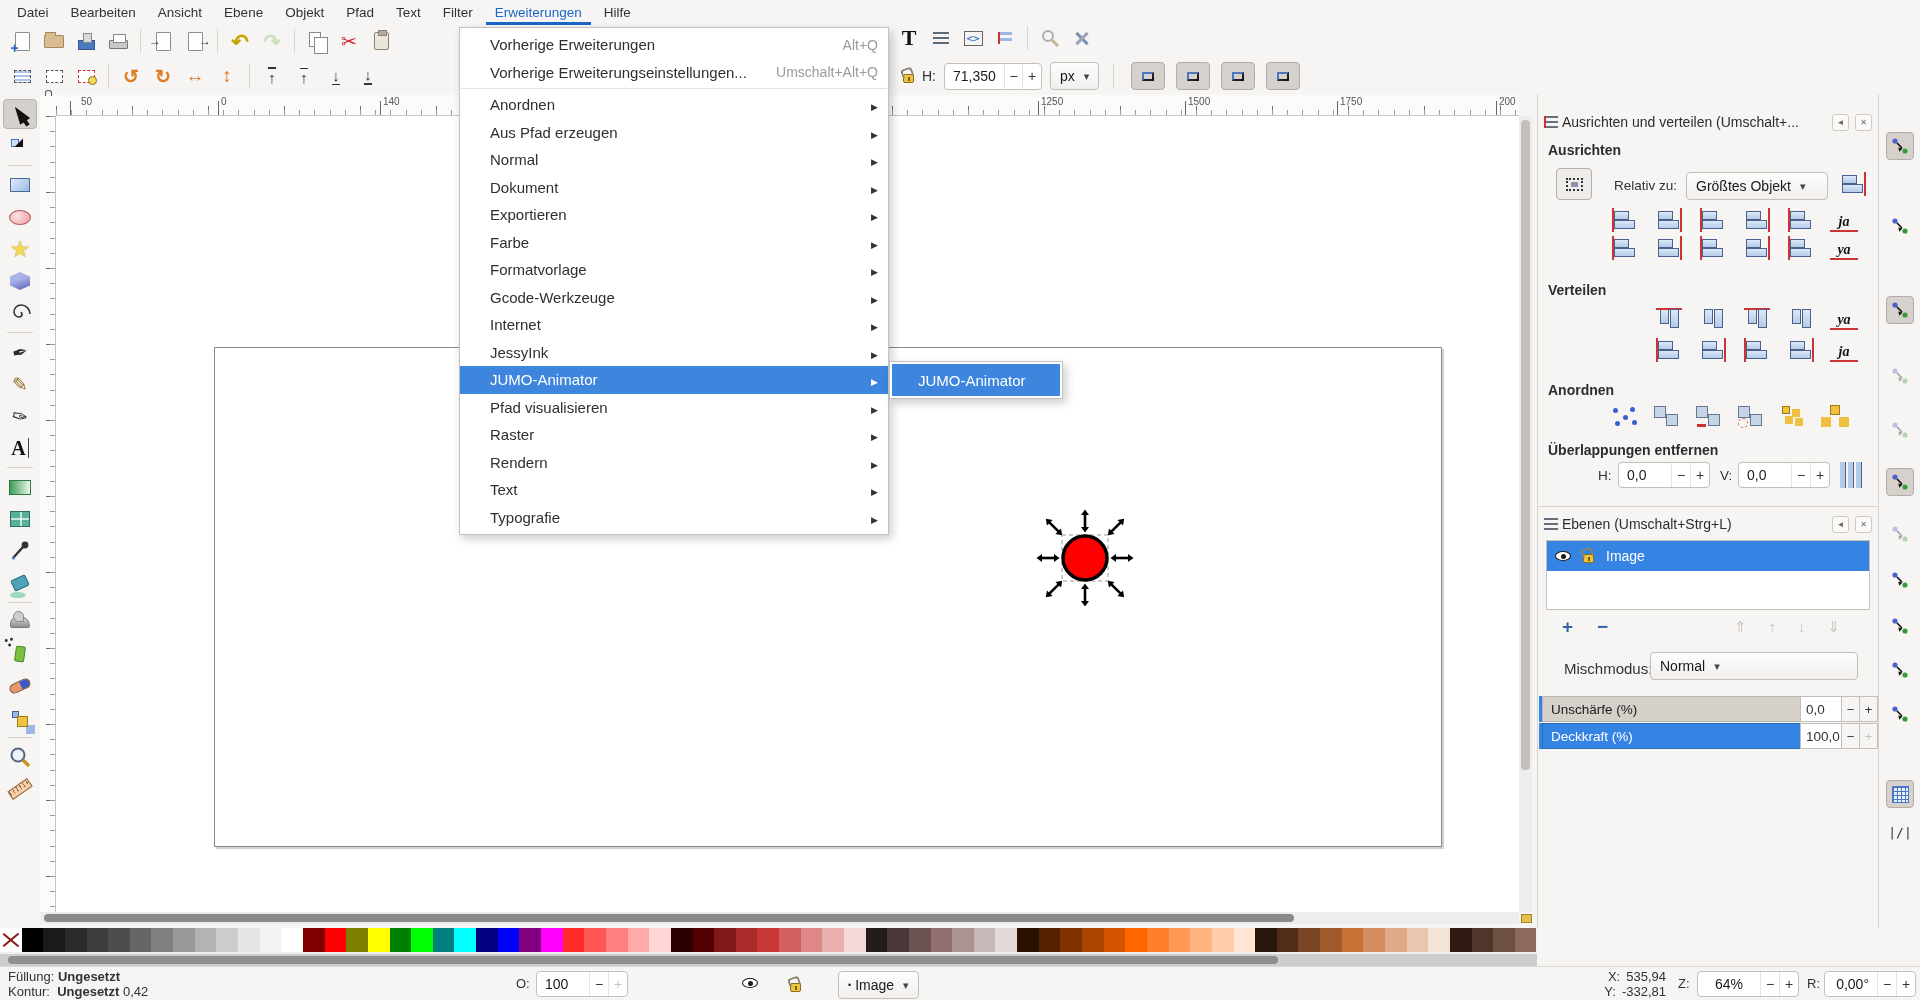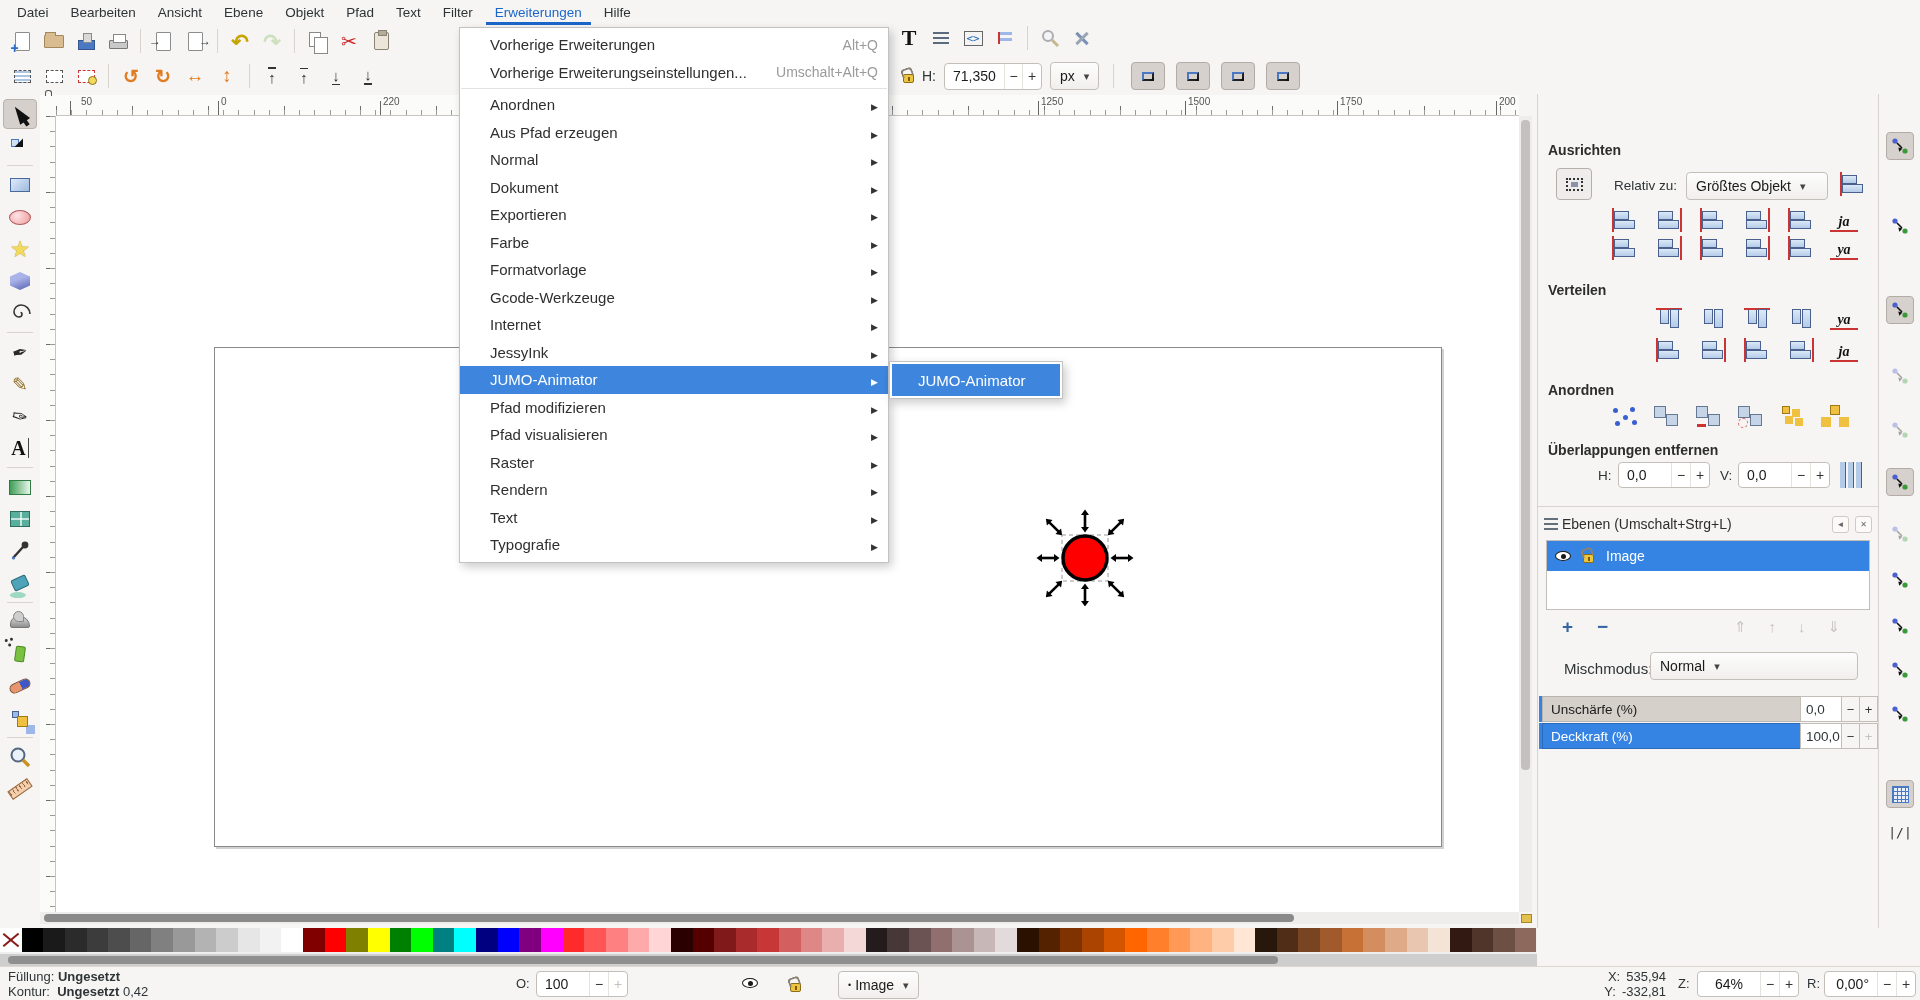--- a/index.html
+++ b/index.html
@@ -425,21 +425,21 @@
     </div>
 </div>
 
 <div id="rcorner"><span class="locksm"></span></div>
 <div id="ruler-top">
     <div class="rtick" style="left: 14px;"></div>
     <div class="rlabel" style="left: 25px;">50</div>
     <div class="rtick" style="left: 162px;"></div>
     <div class="rlabel" style="left: 165px;">0</div>
     <div class="rtick" style="left: 324px;"></div>
-    <div class="rlabel" style="left: 327px;">220</div>
+    <div class="rlabel" style="left: 327px;">140</div>
     <div class="rtick" style="left: 982px;"></div>
     <div class="rlabel" style="left: 985px;">1250</div>
     <div class="rtick" style="left: 1129px;"></div>
     <div class="rlabel" style="left: 1132px;">1500</div>
     <div class="rtick" style="left: 1281px;"></div>
     <div class="rlabel" style="left: 1284px;">1750</div>
     <div class="rtick" style="left: 1440px;"></div>
     <div class="rlabel" style="left: 1443px;">200</div>
   </div>
 <div id="ruler-left"></div>
@@ -469,20 +469,26 @@
 <div id="scrollh">
     <div class="thumb"></div>
   </div>
 <div id="scrollv">
     <div class="thumb"></div>
   </div>
 <div id="cmsbtn"></div>
 
 <div id="dock">
 
+  <div class="ph" style="top:16px">
+    <span class="phicon"></span>
+    <span class="ttl">Ausrichten und verteilen (Umschalt+...</span>
+    <span class="pbtn min"></span>
+    <span class="pbtn cls"></span>
+  </div>
   <div class="sect" style="left:10px;top:48px">Ausrichten</div>
   <div class="bigbtn" style="left:18px;top:74px">
       <i></i>
     </div>
   <div class="abs" style="left:76px;top:84px;font-size:13.5px">Relativ zu:</div>
   <div class="dd" style="position:absolute;left:148px;top:78px;width:142px">
       <span>Größtes Objekt</span>
     </div>
   <div class="agi" style="position:absolute;left:300px;top:78px">
       <i></i>
@@ -895,24 +901,20 @@
     </div>
     <div class="mrow cat">
       <span class="ml">JessyInk</span>
       <span class="ma"></span>
     </div>
     <div class="mrow cat act">
       <span class="ml">JUMO-Animator</span>
       <span class="ma"></span>
     </div>
     <div class="mrow cat">
-      <span class="ml">Pfad modifizieren</span>
-      <span class="ma"></span>
-    </div>
-    <div class="mrow cat">
       <span class="ml">Pfad visualisieren</span>
       <span class="ma"></span>
     </div>
     <div class="mrow cat">
       <span class="ml">Raster</span>
       <span class="ma"></span>
     </div>
     <div class="mrow cat">
       <span class="ml">Rendern</span>
       <span class="ma"></span>

